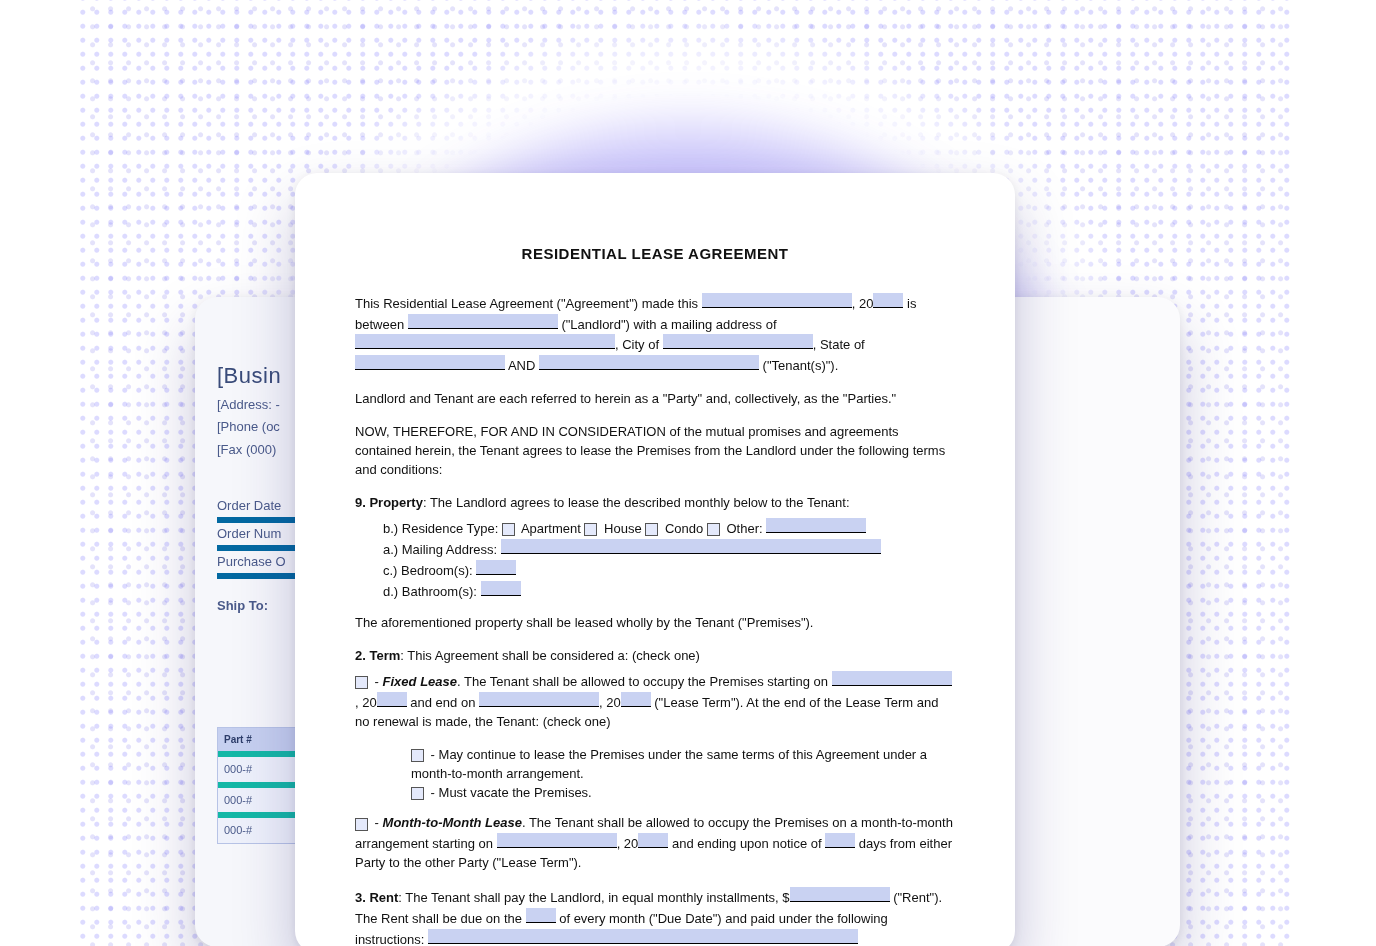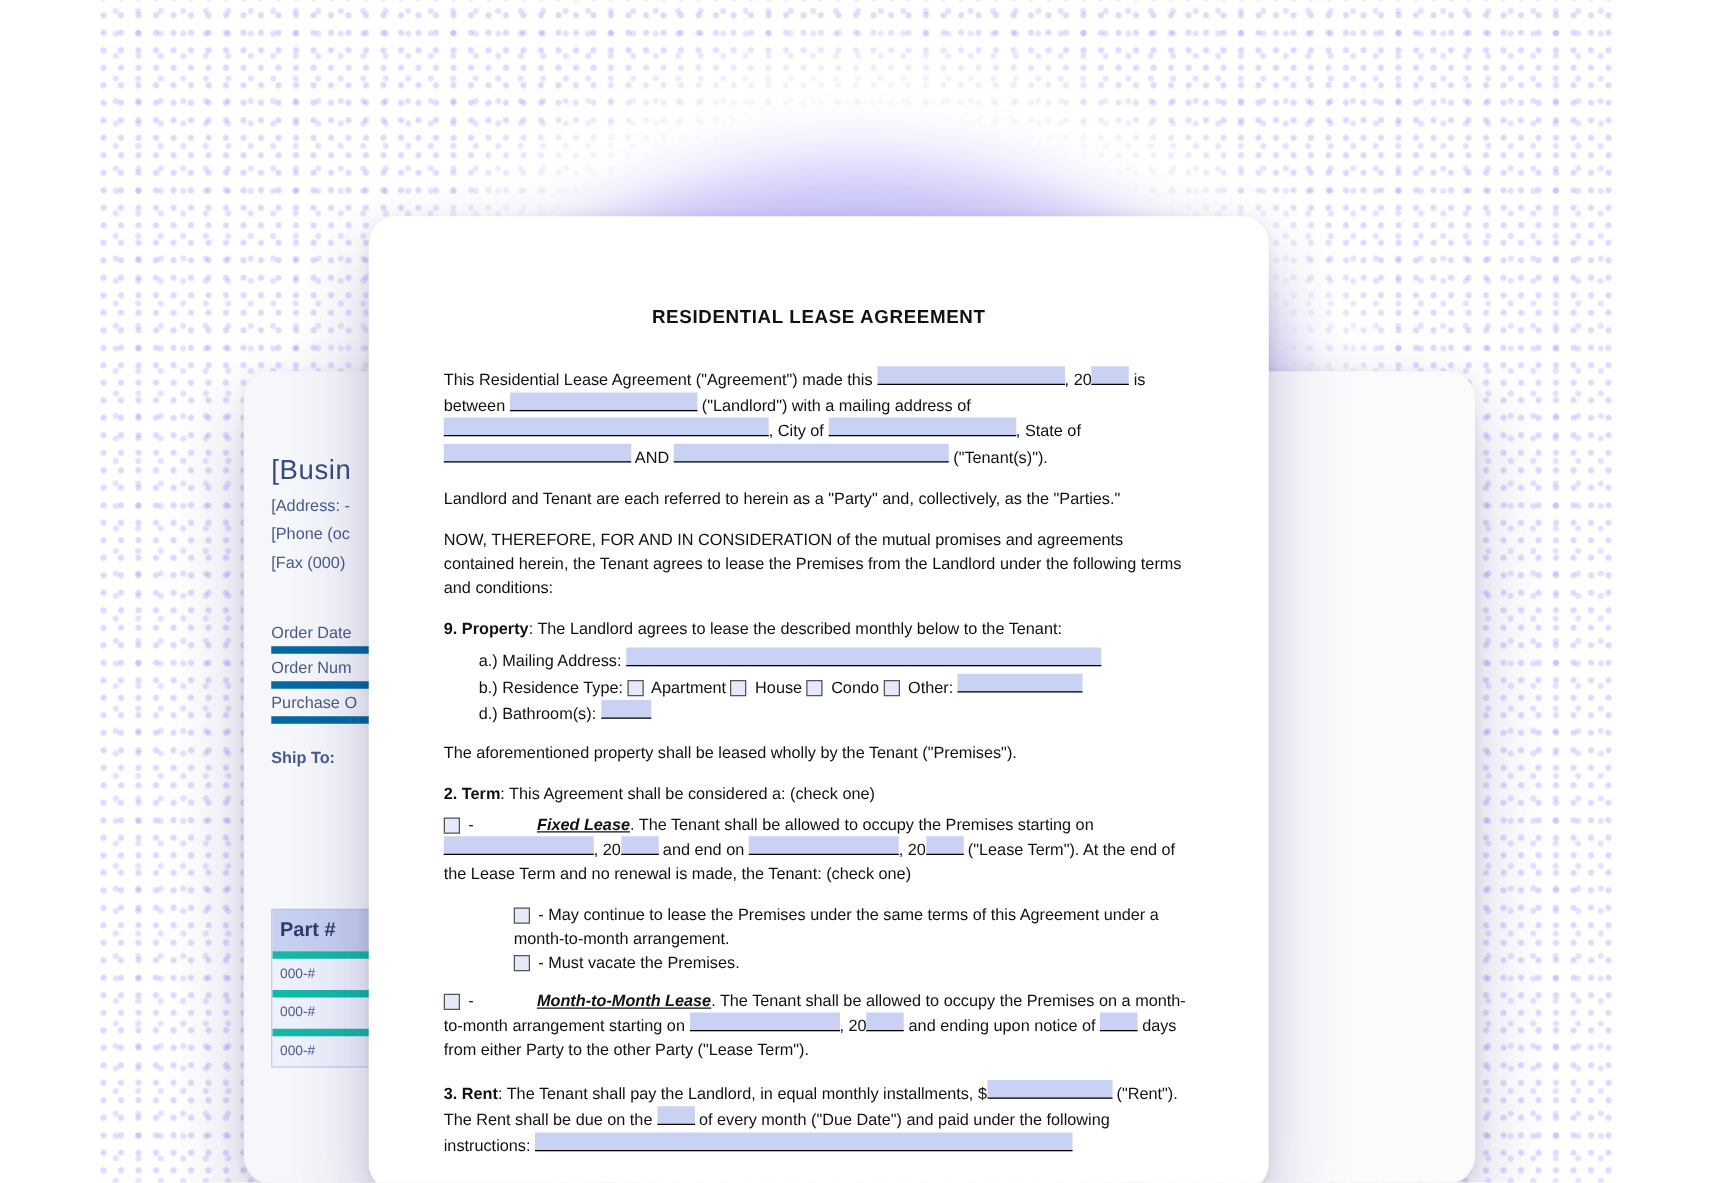--- a/index.html
+++ b/index.html
@@ -13,34 +13,34 @@
            radial-gradient(circle at 20% 30%,rgba(60,50,255,.25) 0 2px,transparent 3px) 0 0/14px 14px,
            radial-gradient(circle at 70% 60%,rgba(40,30,220,.18) 0 2px,transparent 3px) 0 0/18px 18px;
          mask:radial-gradient(ellipse 55% 60% at 50% 45%,transparent 55%,#000 70%);
          -webkit-mask:radial-gradient(ellipse 55% 60% at 50% 45%,transparent 55%,#000 70%);
          opacity:.7;}
   .card{position:absolute;background:#fff;border-radius:22px;box-shadow:0 30px 60px rgba(40,30,120,.25),0 2px 10px rgba(0,0,0,.08);}
   .back-left{left:195px;top:297px;width:300px;height:650px;z-index:2;background:#f6f7fb;padding:60px 20px 20px 22px;box-sizing:border-box;color:#4a5a8a;font-size:13px;line-height:1.7;}
   .back-left .biz{font-size:22px;color:#3a4c7a;letter-spacing:.5px;}
   .back-left .u{border-bottom:6px solid #0369a1;display:inline-block;min-width:80px;}
   .back-left .tbl{margin-top:110px;border:1px solid #b7c3e6;width:120px;}
-  .back-left .th{background:#c6d0f0;font-weight:bold;padding:3px 6px;font-size:16px;color:#2d3d6a;}
+  .back-left .th{background:#c6d0f0;font-weight:bold;padding:3px 6px;font-size:10px;color:#2d3d6a;}
   .back-left .td{padding:3px 6px;font-size:11px;border-top:6px solid #14b8a6;color:#4a5a8a;background:#eef1fb;}
   .back-right{left:900px;top:297px;width:280px;height:650px;z-index:2;background:#fbfbfd;padding:90px 18px 20px 18px;box-sizing:border-box;color:#555;font-size:11px;line-height:1.9;}
   .back-right .frag{margin-bottom:22px;}
   .front{left:295px;top:173px;width:720px;height:780px;z-index:5;padding:70px 60px 30px 60px;box-sizing:border-box;color:#111;font-size:13px;line-height:1.45;}
   .front h1{text-align:center;font-size:15px;letter-spacing:.5px;margin:0 0 28px 0;}
   .front p{margin:0 0 14px 0;}
   .front .sec{margin:10px 0 6px 0;}
   .front .sec b{font-weight:bold;}
   .front .blank{display:inline-block;border-bottom:1px solid #000;background:#c9d2f2;height:14px;vertical-align:baseline;}.front .w100{width:100px}.front .w120{width:120px}.front .w150{width:150px}.front .w220{width:220px}.front .w260{width:260px}.front .w40{width:40px}.front .w30{width:30px}
   .front .cb{display:inline-block;width:11px;height:11px;border:1px solid #555;background:#e4e9fb;vertical-align:middle;margin-right:3px;}
   .front .indent{margin-left:28px;}
   .front .indent2{margin-left:56px;}
-  .front .uli{text-decoration:underline;font-style:italic;font-weight:bold;margin-left:47px;}
+  .front .uli{font-style:italic;font-weight:bold;}
 </style>
 </head>
 <body>
 
 <div class="stage">
   <div class="glow"></div>
   <div class="noise"></div>
 
   <div class="card back-left">
     <div class="biz">[Busin</div>
@@ -93,22 +93,23 @@
 
     <p>
       <span>This Residential Lease Agreement ("Agreement") made this </span><span class="blank w150"></span><span>, 20</span><span class="blank w30"></span><span> is between </span><span class="blank w150"></span><span> ("Landlord") with a mailing address of </span><span class="blank w260"></span><span>, City of </span><span class="blank w150"></span><span>, State of </span><span class="blank w150"></span><span> AND </span><span class="blank w220"></span><span> ("Tenant(s)").</span>
     </p>
 
     <p>Landlord and Tenant are each referred to herein as a "Party" and, collectively, as the "Parties."</p>
     <p>NOW, THEREFORE, FOR AND IN CONSIDERATION of the mutual promises and agreements contained herein, the Tenant agrees to lease the Premises from the Landlord under the following terms and conditions:</p>
 
     <p class="sec"><b>9. Property</b><span>: The Landlord agrees to lease the described monthly below to the Tenant:</span></p>
     <div class="indent">
+      <div><span>b.)  Residence Type: </span><span class="cb"></span><span> Apartment </span><span class="cb"></span><span> House </span><span class="cb"></span><span> Condo </span><span class="cb"></span><span> Other: </span><span class="blank w100"></span></div>
       <div><span>a.)  Mailing Address: </span><span class="blank" style="width:380px"></span></div>
-      <div><span>b.)  Residence Type: </span><span class="cb"></span><span> Apartment </span><span class="cb"></span><span> House </span><span class="cb"></span><span> Condo </span><span class="cb"></span><span> Other: </span><span class="blank w100"></span></div>
+      <div><span>c.)  Bedroom(s): </span><span class="blank w40"></span></div>
       <div><span>d.)  Bathroom(s): </span><span class="blank w40"></span></div>
     </div>
     <p style="margin-top:12px">The aforementioned property shall be leased wholly by the Tenant ("Premises").</p>
 
     <p class="sec"><b>2. Term</b><span>: This Agreement shall be considered a: (check one)</span></p>
 
     <p>
       <span class="cb"></span> - <span class="uli">Fixed Lease</span><span>. The Tenant shall be allowed to occupy the Premises starting on </span><span class="blank w120"></span><span>, 20</span><span class="blank w30"></span><span> and end on </span><span class="blank w120"></span><span>, 20</span><span class="blank w30"></span><span> ("Lease Term"). At the end of the Lease Term and no renewal is made, the Tenant: (check one)</span>
     </p>
     <div class="indent2">

